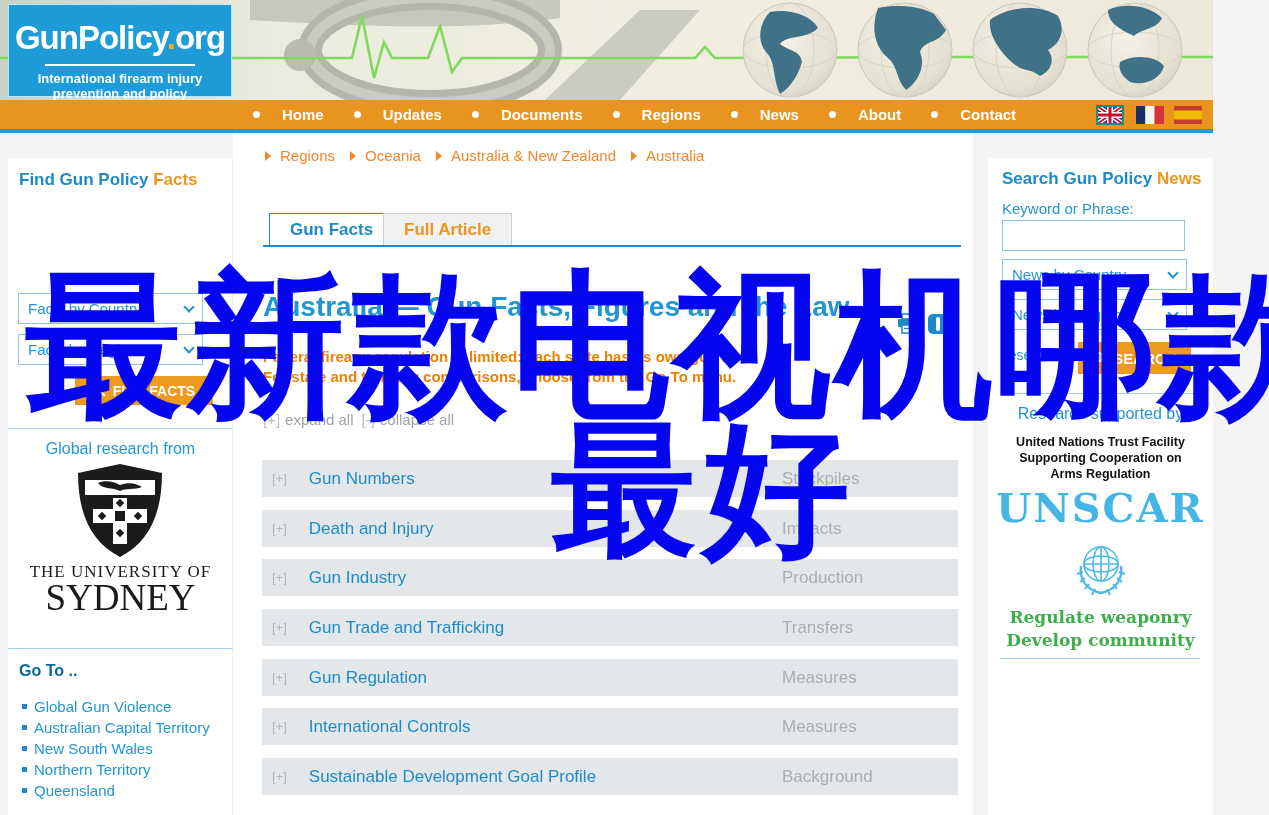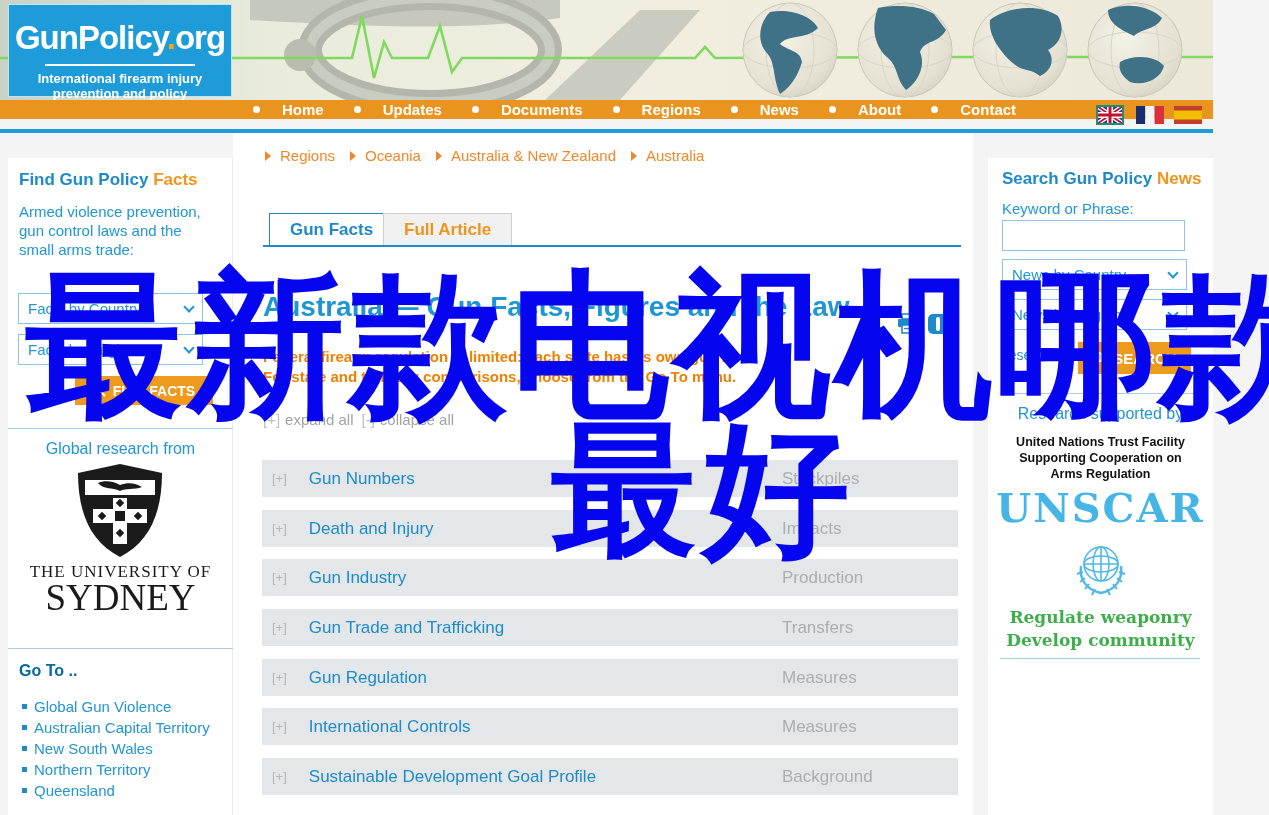--- a/index.html
+++ b/index.html
@@ -15,21 +15,21 @@
   .banner { left:0; top:0; width:1213px; height:100px;
     background:linear-gradient(90deg,#c9d2c6 0%,#e9ecdc 22%,#f1eee0 55%,#ece8da 100%); }
   .logo-box { left:8px; top:4px; width:224px; height:93px; background:#1D9CD9;
     border:1px solid #bfe4f5; color:#fff; text-align:center; cursor:pointer; }
   .logo-word { margin-top:14px; font-size:33px; font-weight:bold; letter-spacing:-1px; }
   .logo-dot { color:#F5A81C; }
   .logo-sep { width:150px; height:2px; background:#fff; margin:7px auto 5px; }
   .logo-tag { font-size:13px; font-weight:bold; line-height:15px; }
 
   
-  .nav { left:0; top:100px; width:1213px; height:19px; background:#E8941F;
+  .nav { left:0; top:100px; width:1213px; height:29px; background:#E8941F;
     display:flex; align-items:center; }
   .nav ul { list-style:none; display:flex; margin-left:238px; }
   .nav li { display:flex; align-items:center; padding:0 15px; cursor:pointer; }
   .nav .bullet { width:7px; height:7px; border-radius:50%; background:#fff; margin-right:22px; }
   .nav .nav-label { color:#fff; font-weight:bold; font-size:15px; }
   .flag { position:absolute; top:105px; width:28px; height:20px; cursor:pointer; }
   .blue-strip { left:0; top:129px; width:1213px; height:4px; background:#1D9CD9; }
 
   
   .left-panel  { left:8px;   top:158px; width:225px; height:657px; background:#fff; border-right:1px solid #e8ecee; }
@@ -230,21 +230,20 @@
 </svg>
 <svg class="abs flag" style="left:1174px;" width="28" height="20">
   <rect x="0" y="1" width="28" height="18" fill="#C43C2E"></rect>
   <rect x="0" y="5.5" width="28" height="9" fill="#F1BF00"></rect>
 </svg>
 
 <div class="abs blue-strip"></div>
 
 <div class="abs left-panel">
   <div class="abs find-title"><span class="t-blue">Find Gun Policy</span> <span class="t-orange">Facts</span></div>
-  <p class="abs sb-intro">Armed violence prevention, gun control laws and the small arms trade:</p>
 
   <div class="abs sel sel1">
     <span>Facts by Country</span>
     <span class="chev"></span>
   </div>
   <div class="abs sel sel2">
     <span>Facts by Region</span>
     <span class="chev"></span>
   </div>
 

